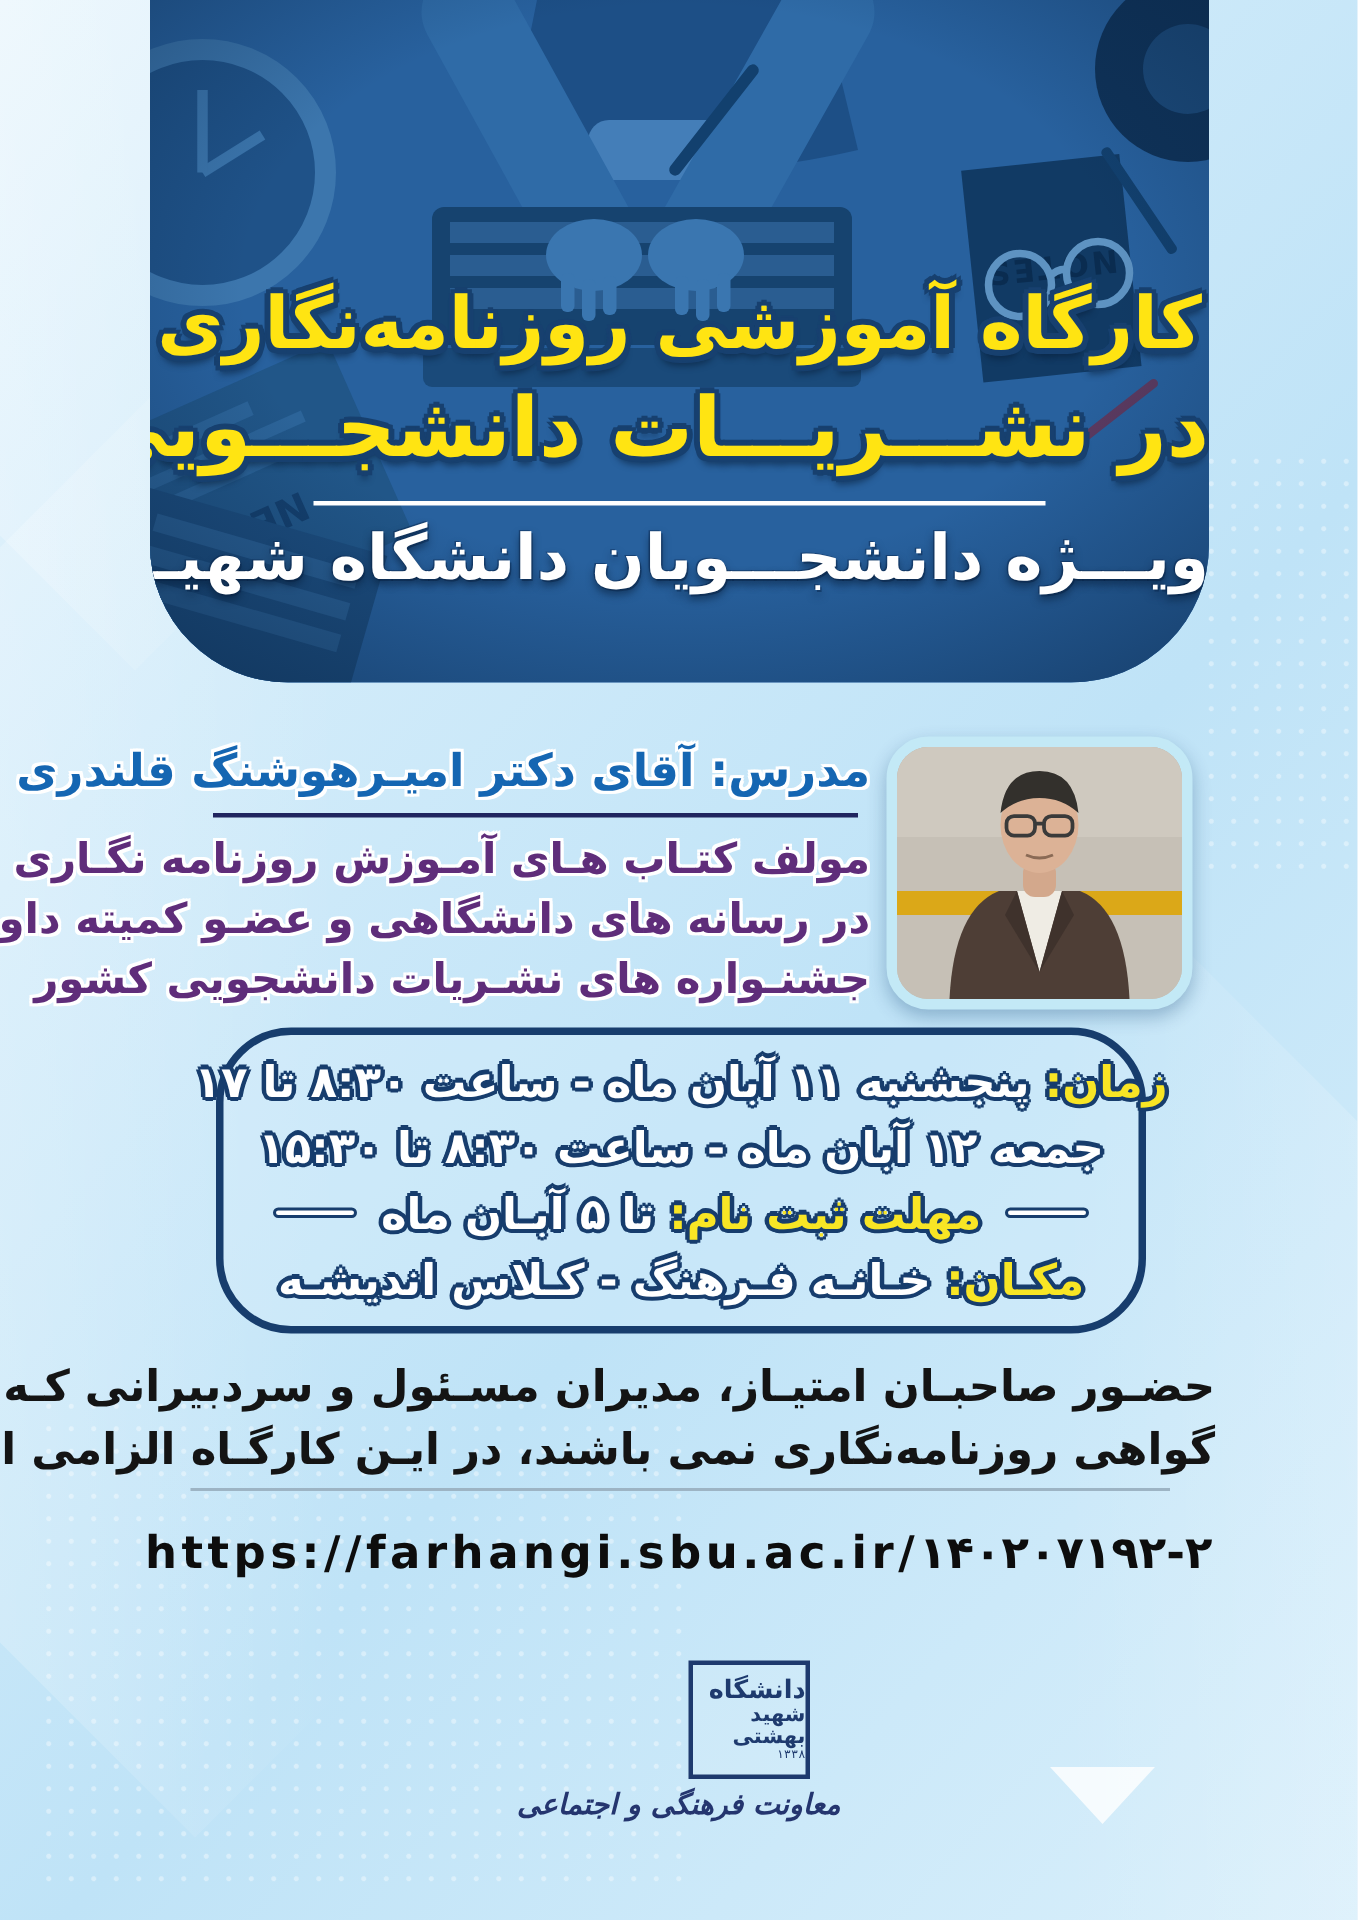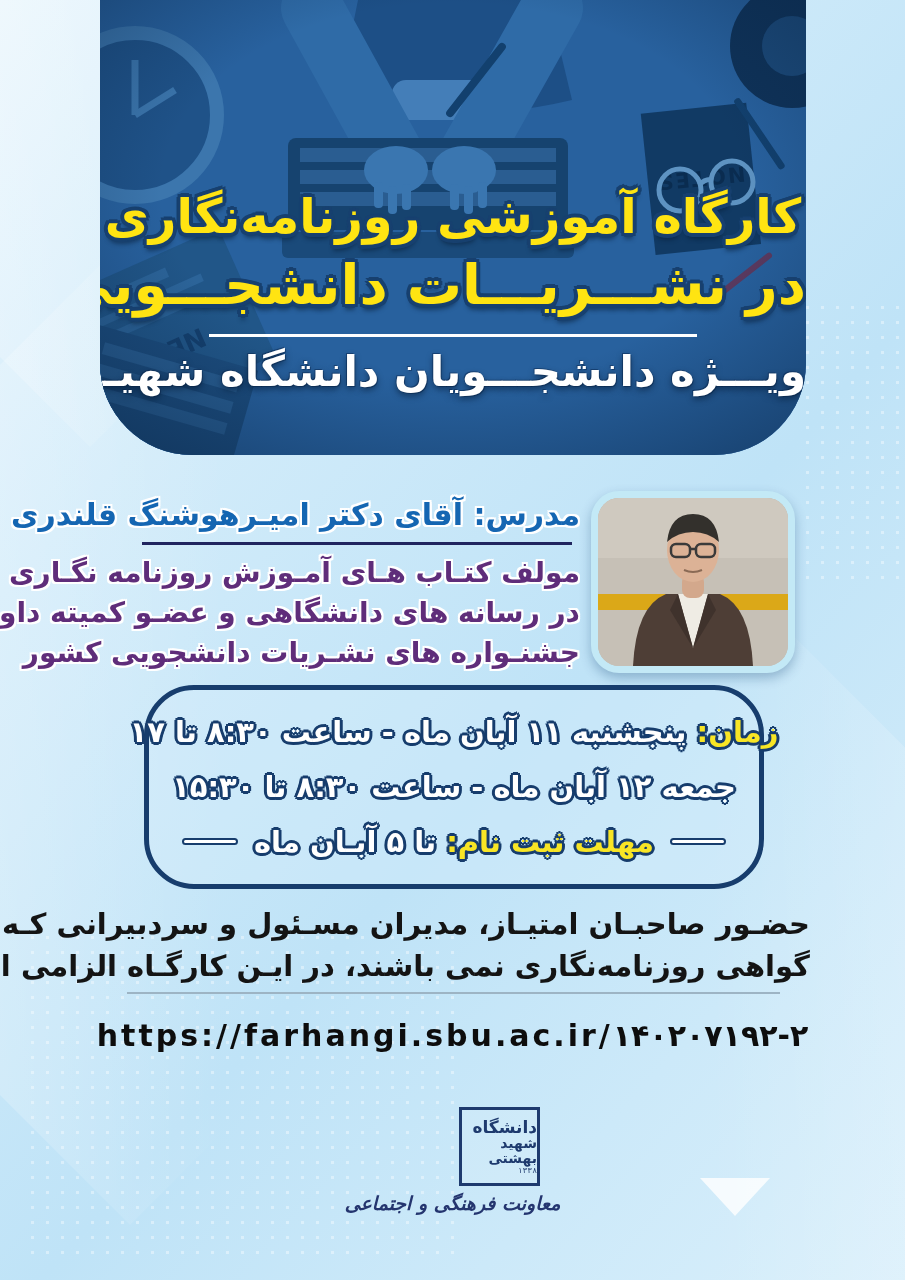--- a/index.html
+++ b/index.html
@@ -250,20 +250,24 @@
     </div>
     <div class="ib-line ib-white">جمعه ۱۲ آبان ماه - ساعت ۸:۳۰ تا ۱۵:۳۰</div>
     <div class="ib-row">
       <div class="dash"></div>
       <div class="ib-line">
         <span class="ib-yellow">مهلت ثبت نام:</span>
         <span class="ib-white">تا ۵ آبـان ماه</span>
       </div>
       <div class="dash"></div>
     </div>
+    <div class="ib-line">
+      <span class="ib-yellow">مکـان:</span>
+      <span class="ib-white">خـانـه فـرهنگ - کـلاس اندیشـه</span>
+    </div>
   </div>
 
   <div class="notice">
     <div class="notice-line">حضـور صاحبـان امتیـاز، مدیران مسـئول و سردبیرانی کـه دارای</div>
     <div class="notice-line">گواهی روزنامه‌نگاری نمی باشند، در ایـن کارگـاه الزامی است.</div>
   </div>
   <div class="grey-divider"></div>
 
   <div class="reg-url">https://farhangi.sbu.ac.ir/۱۴۰۲۰۷۱۹۲-۲</div>
 

